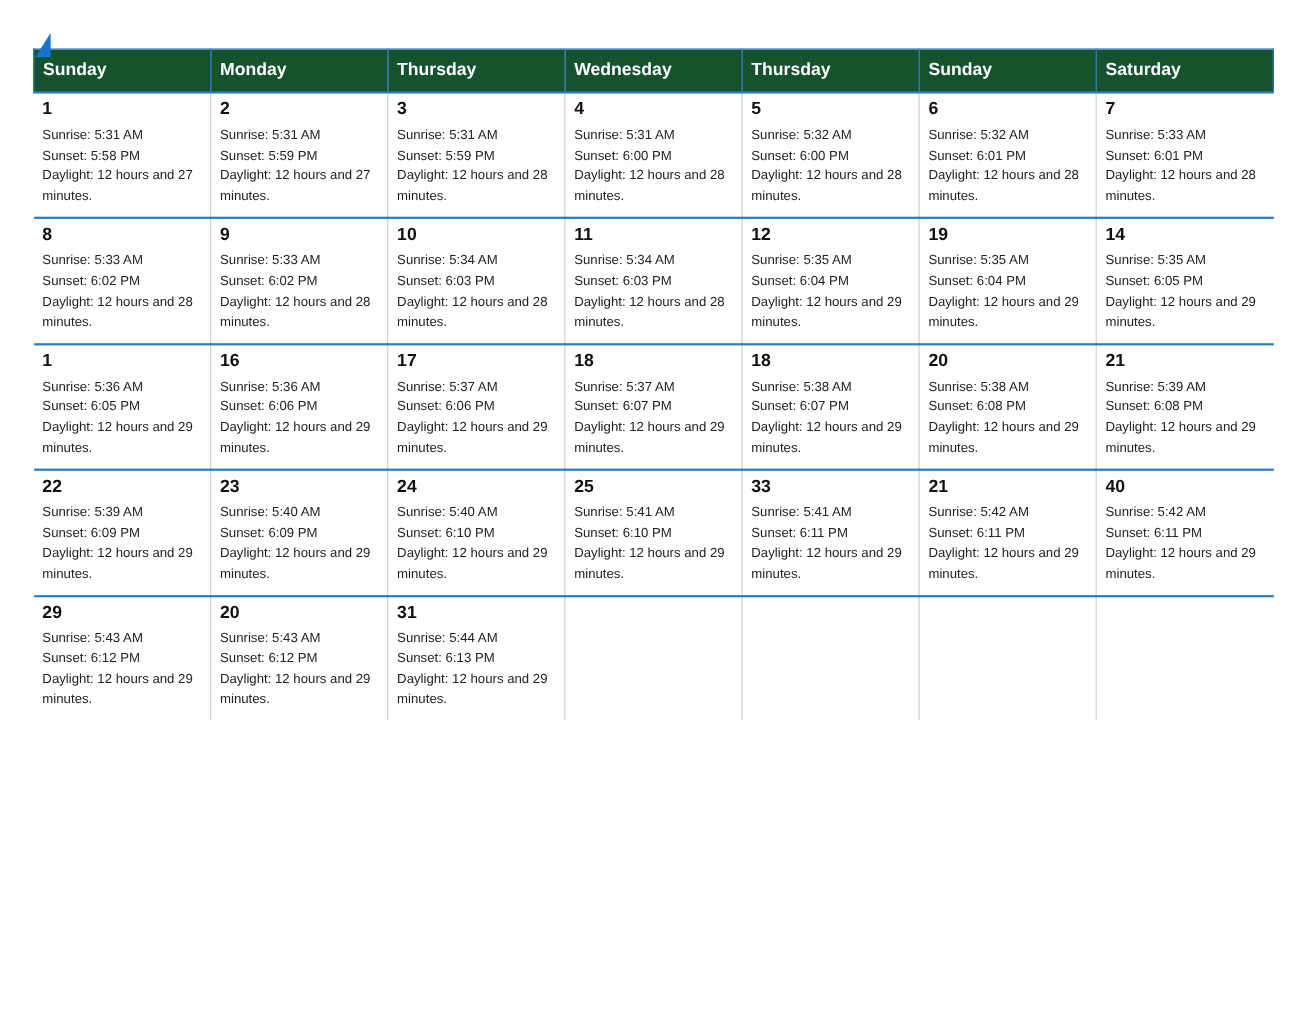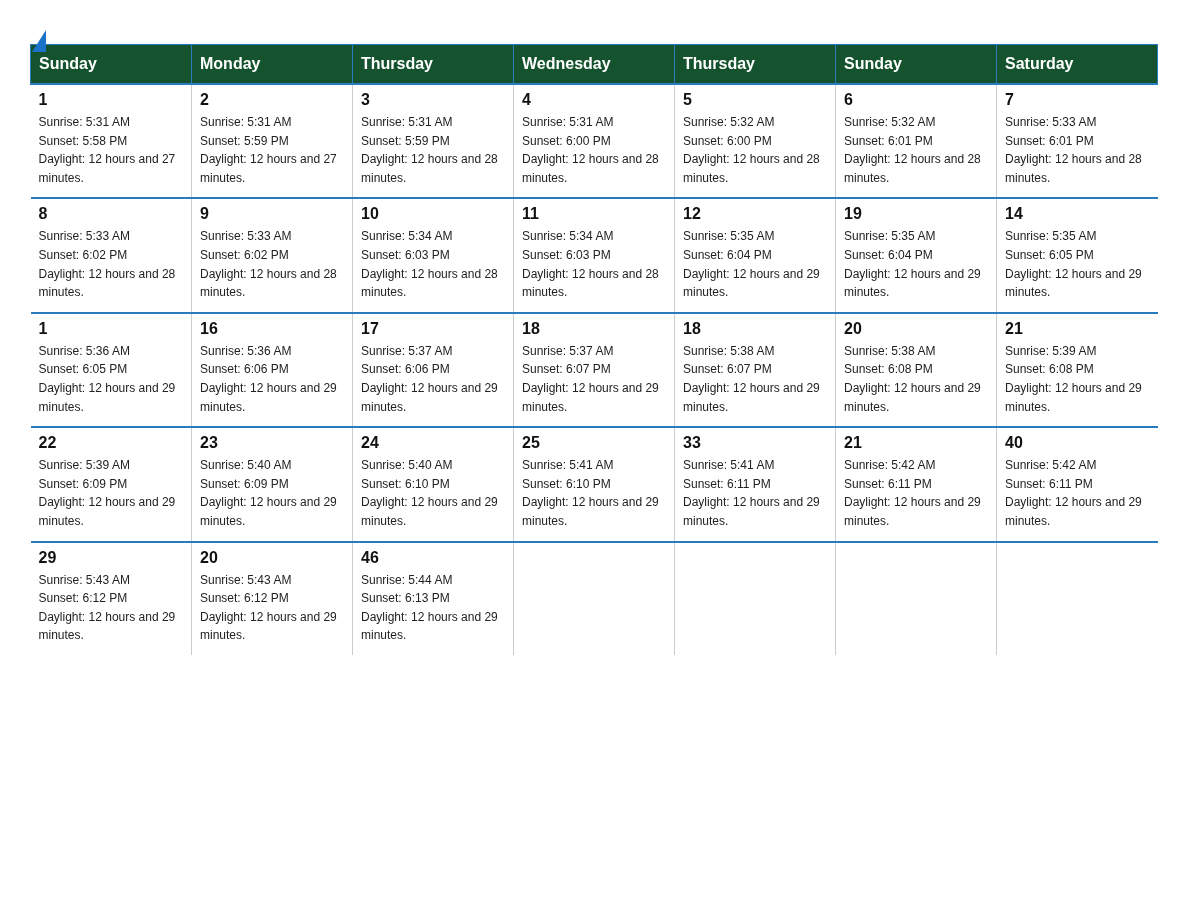--- a/index.html
+++ b/index.html
@@ -254,21 +254,21 @@
       <tr>
         <td>
           <div class="day-number">29</div>
           <div class="day-info">Sunrise: 5:43 AM<br>Sunset: 6:12 PM<br>Daylight: 12 hours and 29 minutes.</div>
         </td>
         <td>
           <div class="day-number">20</div>
           <div class="day-info">Sunrise: 5:43 AM<br>Sunset: 6:12 PM<br>Daylight: 12 hours and 29 minutes.</div>
         </td>
         <td>
-          <div class="day-number">46</div>
+          <div class="day-number">31</div>
           <div class="day-info">Sunrise: 5:44 AM<br>Sunset: 6:13 PM<br>Daylight: 12 hours and 29 minutes.</div>
         </td>
         <td></td>
         <td></td>
         <td></td>
         <td></td>
       </tr>
     </tbody>
 </table>
 

